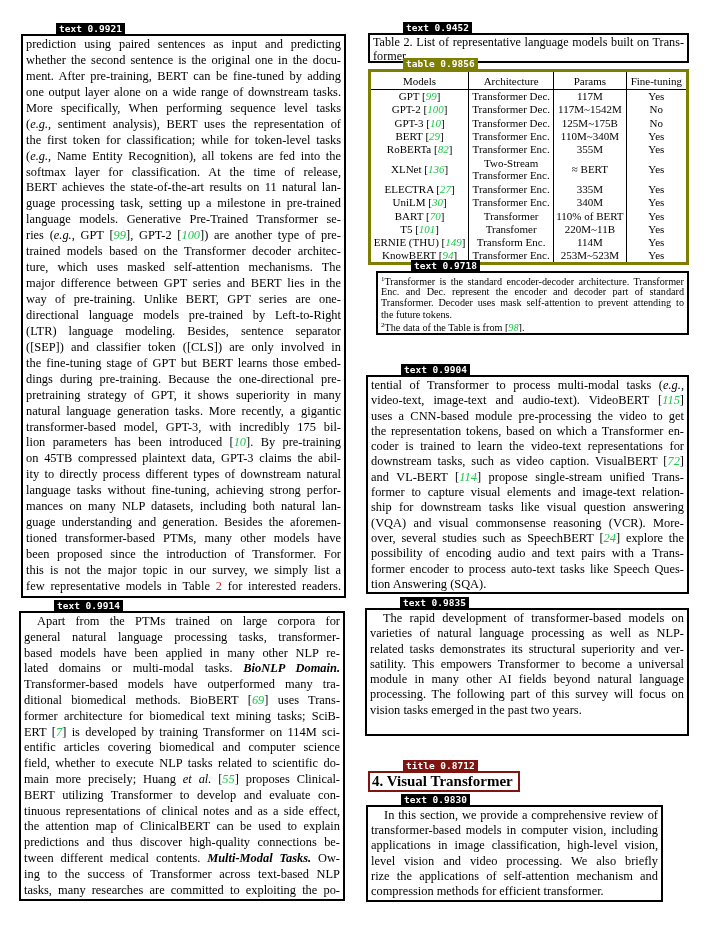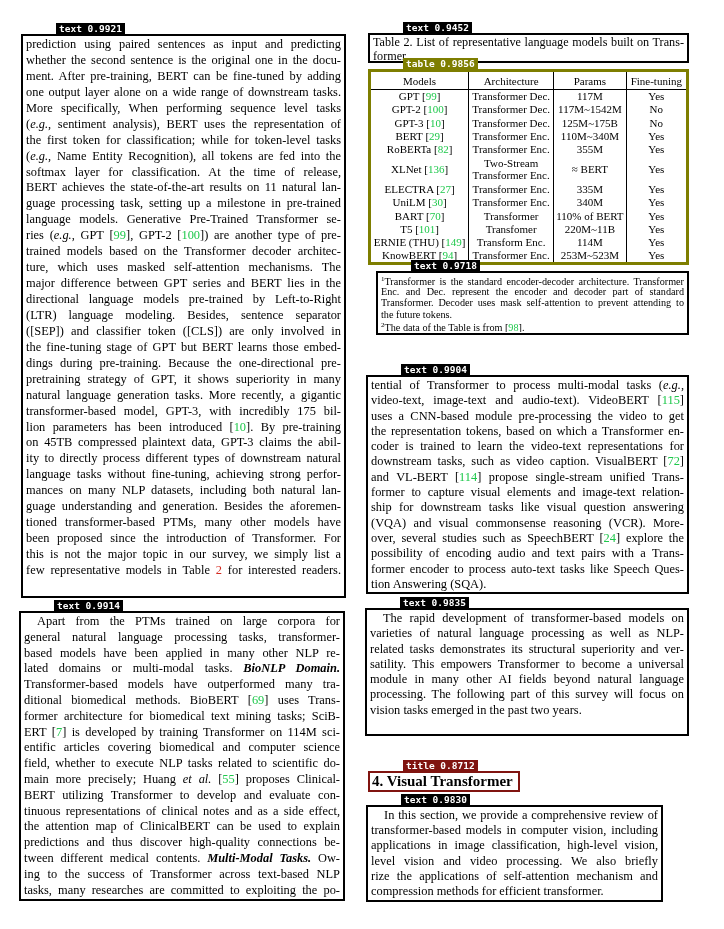--- a/index.html
+++ b/index.html
@@ -16,21 +16,21 @@
   
   .det-box{position:absolute;left:0;top:0;right:0;bottom:0;box-sizing:border-box;
            border:2px solid #000;overflow:hidden;z-index:2;}
   .lines{padding:1px 3px 0 3px;}
   .ln{text-align:justify;text-align-last:justify;overflow:hidden;
       line-height:var(--lh,16px);height:var(--lh,16px);font-size:var(--fs,12.4px);}
   .ln.left{text-align:left;text-align-last:left;}
   .ln.ind{text-indent:13px;}
   .it{font-style:italic;}
   .bit{font-weight:bold;font-style:italic;}
-  .cg{color:var(--cg,#1ec84b);}
+  .cg{color:var(--cg,#1ec84b);font-style:italic;}
   .cr{color:var(--cr,#d42a20);}
   .sup{font-size:7px;vertical-align:super;}
   
   #b-l1   {left:21px; top:34px; width:325px;height:564px;--lh:15.95px;--fs:12.4px;}
   #b-l2   {left:19px; top:611px;width:326px;height:290px;--lh:15.8px; --fs:12.4px;}
   #b-cap  {left:368px;top:33px; width:321px;height:30px; --lh:13.5px; --fs:12.2px;}
   #b-table{left:368px;top:69px; width:321px;height:196px;}
   #b-fn   {left:376px;top:271px;width:313px;height:64px; --lh:11.6px; --fs:10.2px;}
   #b-r1   {left:366px;top:375px;width:323px;height:219px;--lh:15.3px; --fs:12.4px;}
   #b-r2   {left:365px;top:608px;width:324px;height:128px;--lh:15.25px;--fs:12.4px;}
@@ -67,20 +67,21 @@
         <div class="ln" style=""><span>the first token for classification; while for token-level tasks</span></div>
         <div class="ln" style=""><span>(</span><span class="it">e.g.</span><span>, Name Entity Recognition), all tokens are fed into the</span></div>
         <div class="ln" style=""><span>softmax layer for classification. At the time of release,</span></div>
         <div class="ln" style=""><span>BERT achieves the state-of-the-art results on 11 natural lan-</span></div>
         <div class="ln" style=""><span>guage processing task, setting up a milestone in pre-trained</span></div>
         <div class="ln" style=""><span>language models. Generative Pre-Trained Transformer se-</span></div>
         <div class="ln" style=""><span>ries (</span><span class="it">e.g.</span><span>, GPT [</span><span class="cg">99</span><span>], GPT-2 [</span><span class="cg">100</span><span>]) are another type of pre-</span></div>
         <div class="ln" style=""><span>trained models based on the Transformer decoder architec-</span></div>
         <div class="ln" style=""><span>ture, which uses masked self-attention mechanisms. The</span></div>
         <div class="ln" style=""><span>major difference between GPT series and BERT lies in the</span></div>
+        <div class="ln" style=""><span>way of pre-training. Unlike BERT, GPT series are one-</span></div>
         <div class="ln" style=""><span>directional language models pre-trained by Left-to-Right</span></div>
         <div class="ln" style=""><span>(LTR) language modeling. Besides, sentence separator</span></div>
         <div class="ln" style=""><span>([SEP]) and classifier token ([CLS]) are only involved in</span></div>
         <div class="ln" style=""><span>the fine-tuning stage of GPT but BERT learns those embed-</span></div>
         <div class="ln" style=""><span>dings during pre-training. Because the one-directional pre-</span></div>
         <div class="ln" style=""><span>pretraining strategy of GPT, it shows superiority in many</span></div>
         <div class="ln" style=""><span>natural language generation tasks. More recently, a gigantic</span></div>
         <div class="ln" style=""><span>transformer-based model, GPT-3, with incredibly 175 bil-</span></div>
         <div class="ln" style=""><span>lion parameters has been introduced [</span><span class="cg">10</span><span>]. By pre-training</span></div>
         <div class="ln" style=""><span>on 45TB compressed plaintext data, GPT-3 claims the abil-</span></div>

